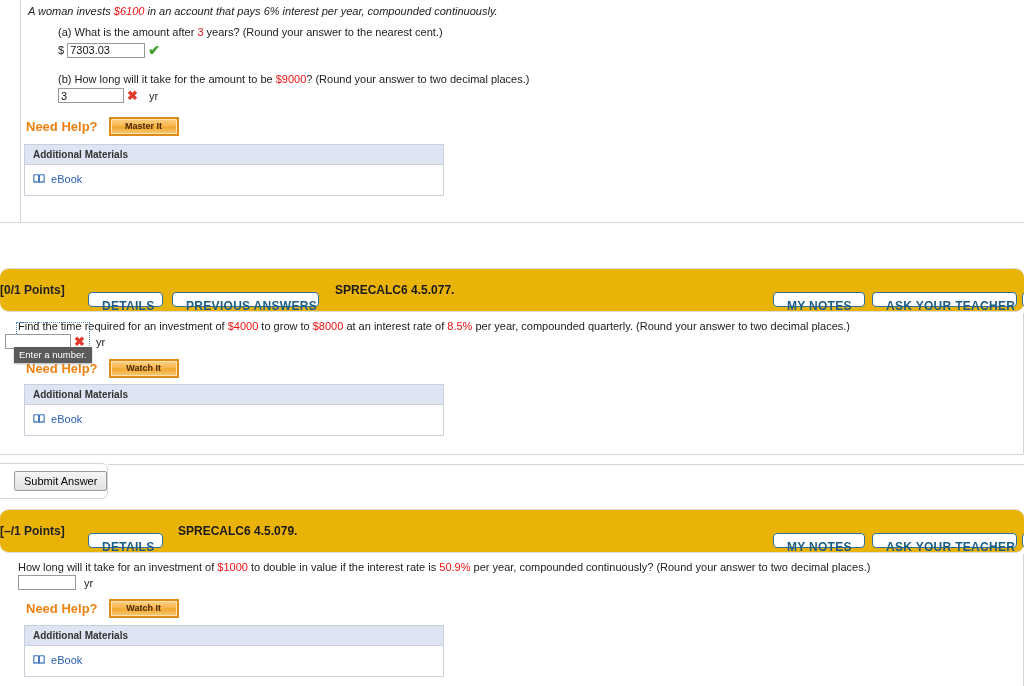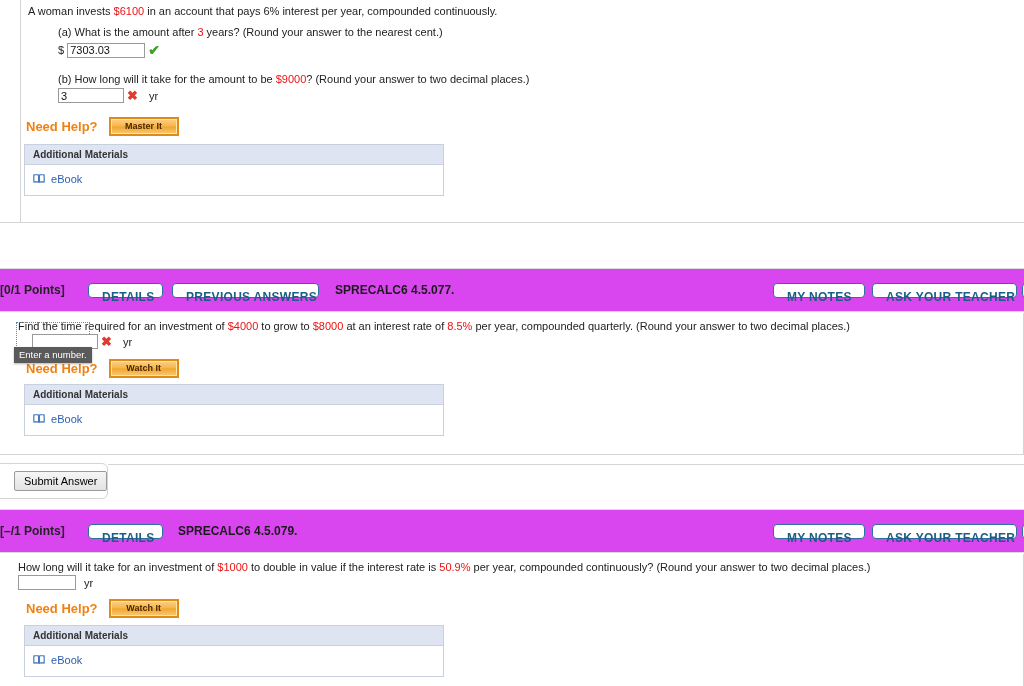--- a/index.html
+++ b/index.html
@@ -32,36 +32,37 @@
     box-sizing: border-box;
     position: absolute;
   }
 
   
   .qheader {
     position: absolute;
     left: 0;
     width: 1024px;
     height: 44px;
-    background: #d946ef;
+    background: #eab308;
     border-top: 1px solid #dcdcdc;
     border-bottom: 1px solid #dcdcdc;
     box-sizing: border-box;
+    border-radius: 9px;
   }
   .points {
     position: absolute;
     top: 14px;
     font-weight: bold;
     font-size: 12px;
     color: #222;
     white-space: nowrap;
   }
   .hdr-btn {
     position: absolute;
-    top: 14px;
+    top: 23px;
     height: 15px;
     line-height: 27px;
     box-sizing: border-box;
     border: 1px solid #2e6f9e;
     border-radius: 4px;
     background: #ffffff;
     color: #1c5d86;
     font-weight: bold;
     font-size: 12px;
     letter-spacing: 0.3px;
@@ -208,21 +209,21 @@
     height: 1px;
     background: #dcdcdc;
   }
 </style>
 </head>
 <body>
 
 <div class="panel" style="left:20px; top:-60px; width:1024px; height:283px; border-right:none; border-top:none;">
 </div>
 
-<div class="qtext" style="position:absolute; left:28px; top:4px; width:960px;">
+<div class="qtext" style="position:absolute; left:28px; top:4px; width:960px;font-style:italic;">
   <span>A woman invests </span><span class="val">$6100</span><span> in an account that pays 6% interest per year, compounded continuously.</span>
 </div>
 
 <div class="qtext" style="position:absolute; left:58px; top:25px; width:900px;">
   <span>(a)</span><span> What is the amount after </span><span class="val">3</span><span> years? (Round your answer to the nearest cent.)</span>
 </div>
 <div style="position:absolute; left:58px; top:42px;">
   <span class="unit">$</span>
   <input class="ansinput" type="text" style="width: 78px;" value="7303.03">
   <span class="mark-ok">✔</span>
@@ -270,21 +271,21 @@
 </div>
 
 <div class="panel" style="left:-12px; top:313px; width:1036px; height:142px; border-top:none;"></div>
 
 <div class="qtext" style="position:absolute; left:18px; top:319px; width:990px;">
   <span>Find the time required for an investment of </span><span class="val">$4000</span><span> to grow to </span><span class="val">$8000</span><span> at an interest rate of </span><span class="val">8.5%</span><span> per year, compounded quarterly. (Round your answer to two decimal places.)</span>
 </div>
 
 <div class="focus-outline" style="left:16px; top:322px; width:74px; height:26px;"></div>
 
-<div style="position:absolute; left:32px; top:334px;">
+<div style="position:absolute; left:5px; top:334px;">
   <input class="ansinput" type="text" style="width: 66px;" value="">
   <span class="mark-no">✖</span>
   <span class="unit" style="margin-left:8px;">yr</span>
 </div>
 
 <div style="position:absolute; left:26px; top:359px;">
   <span class="needhelp">Need Help?</span>
   <span class="help-btn">Watch It</span>
 </div>
 

